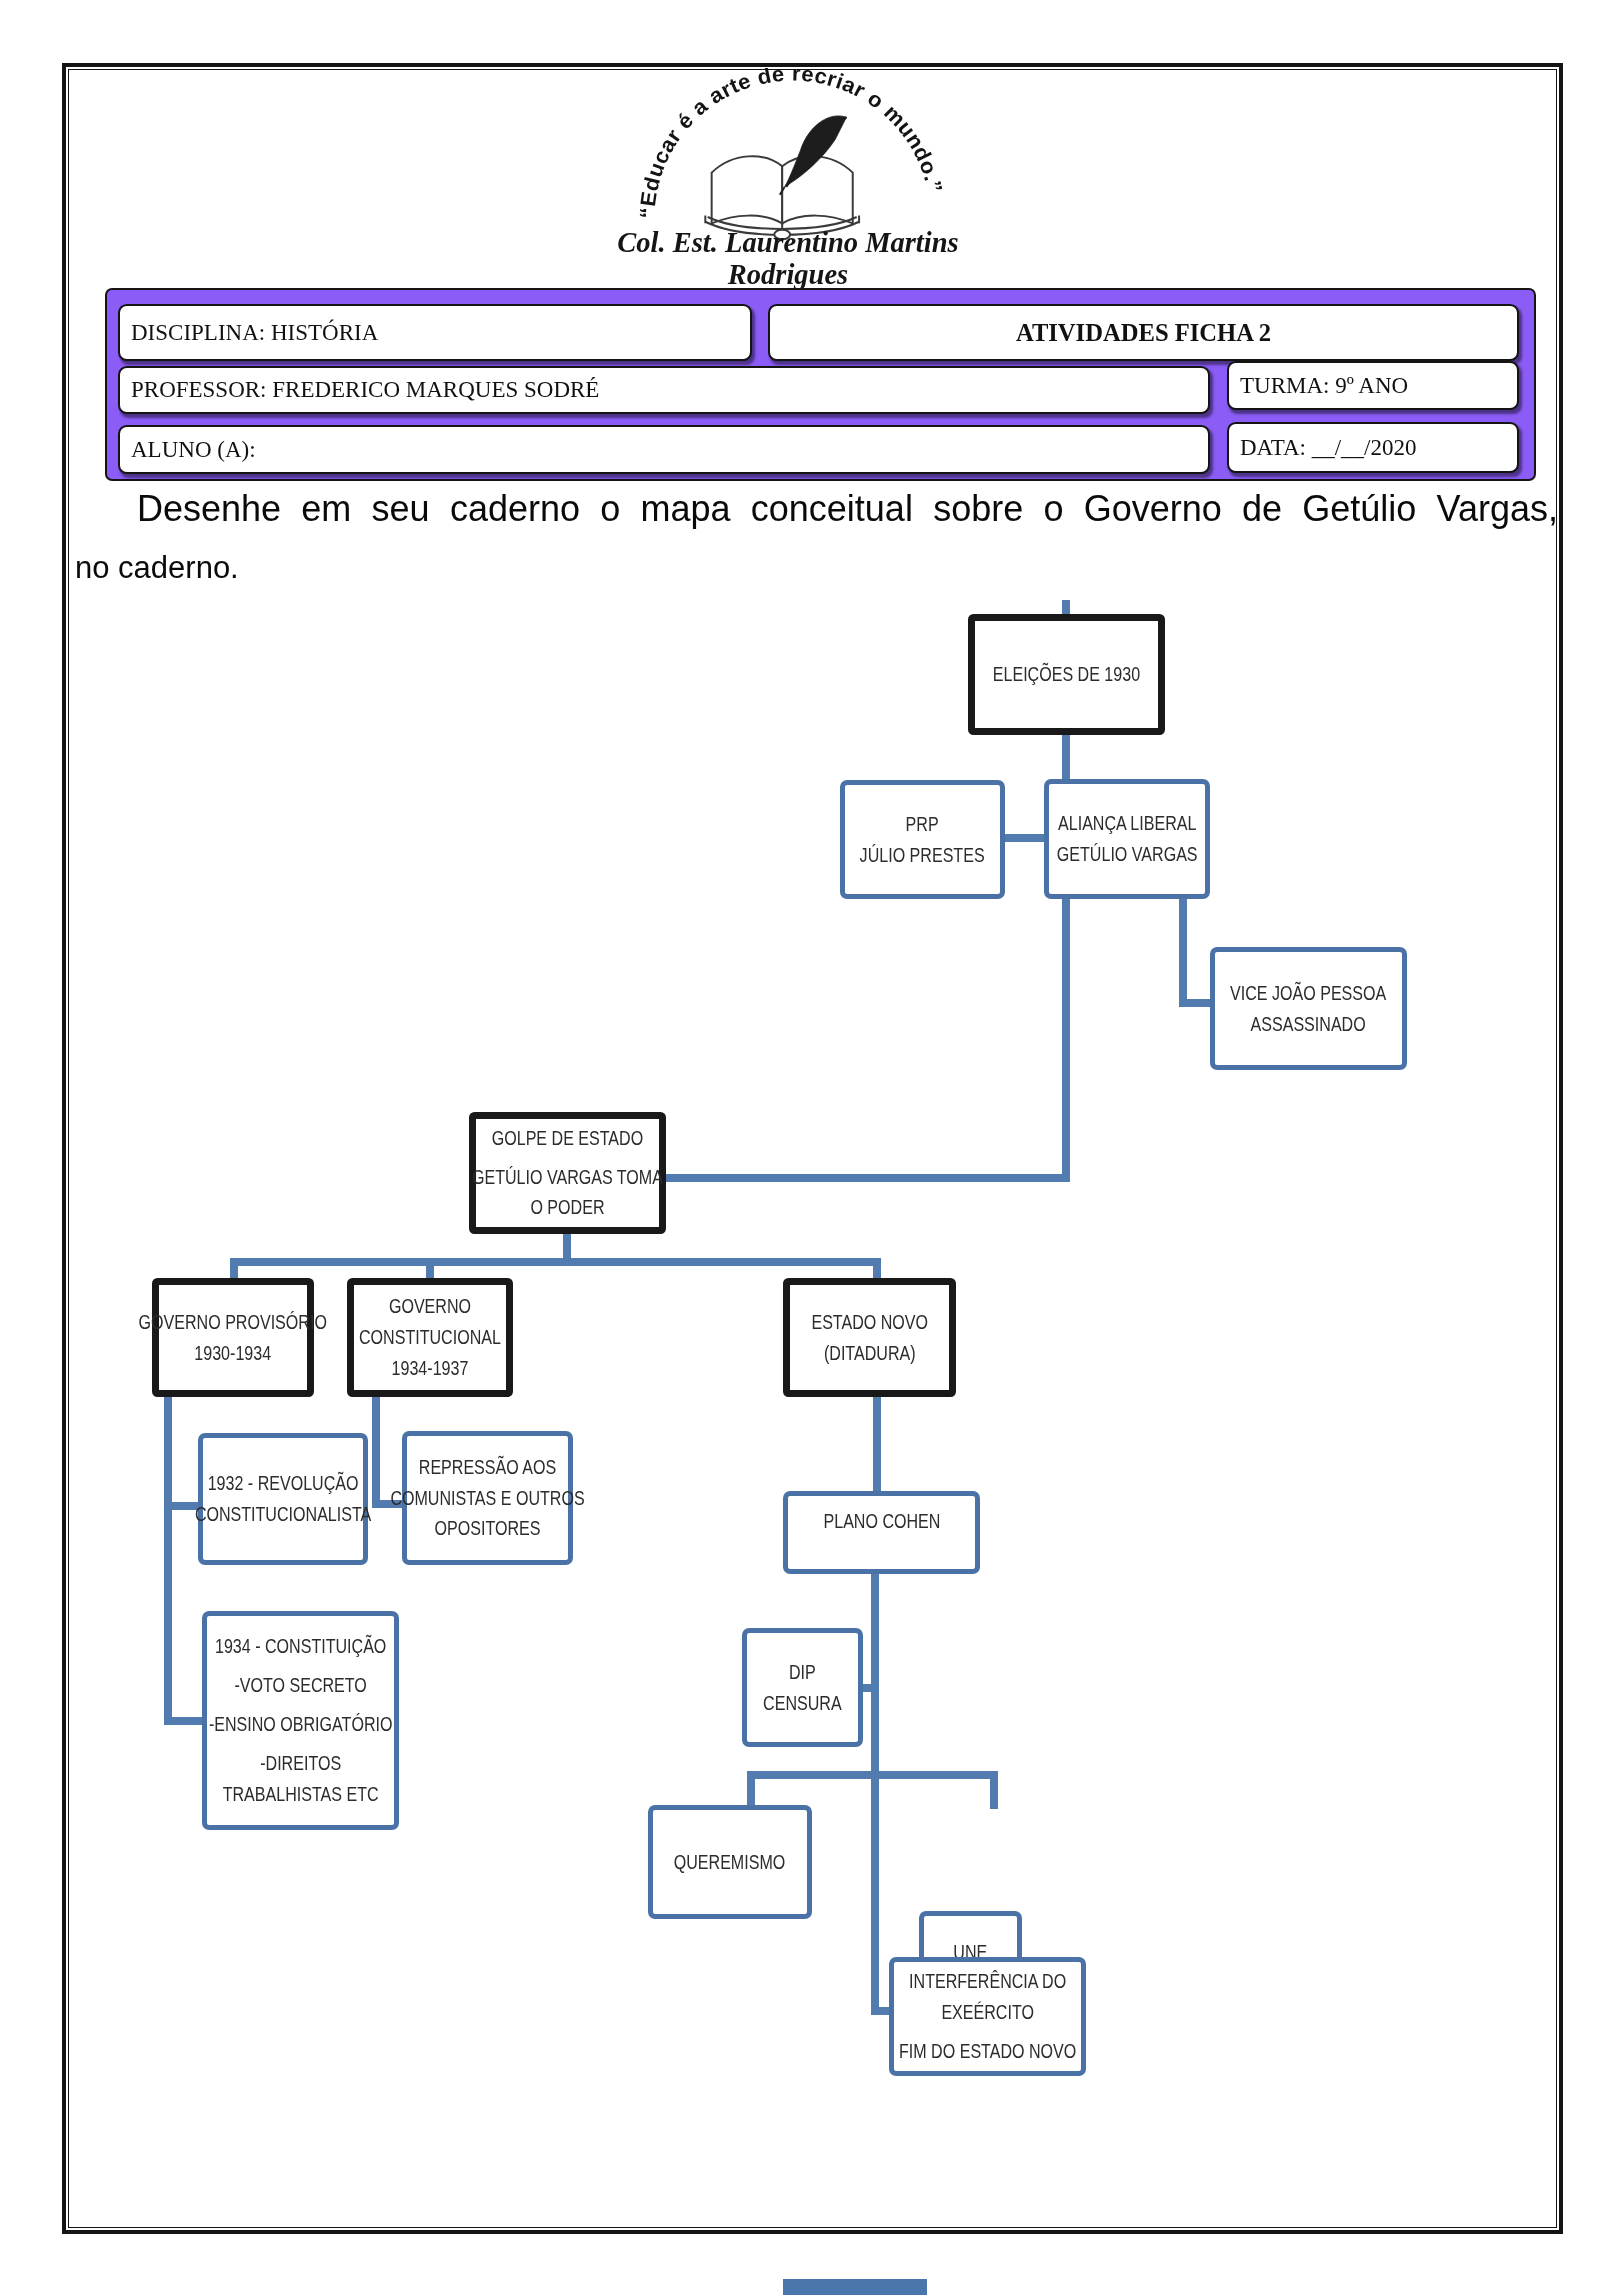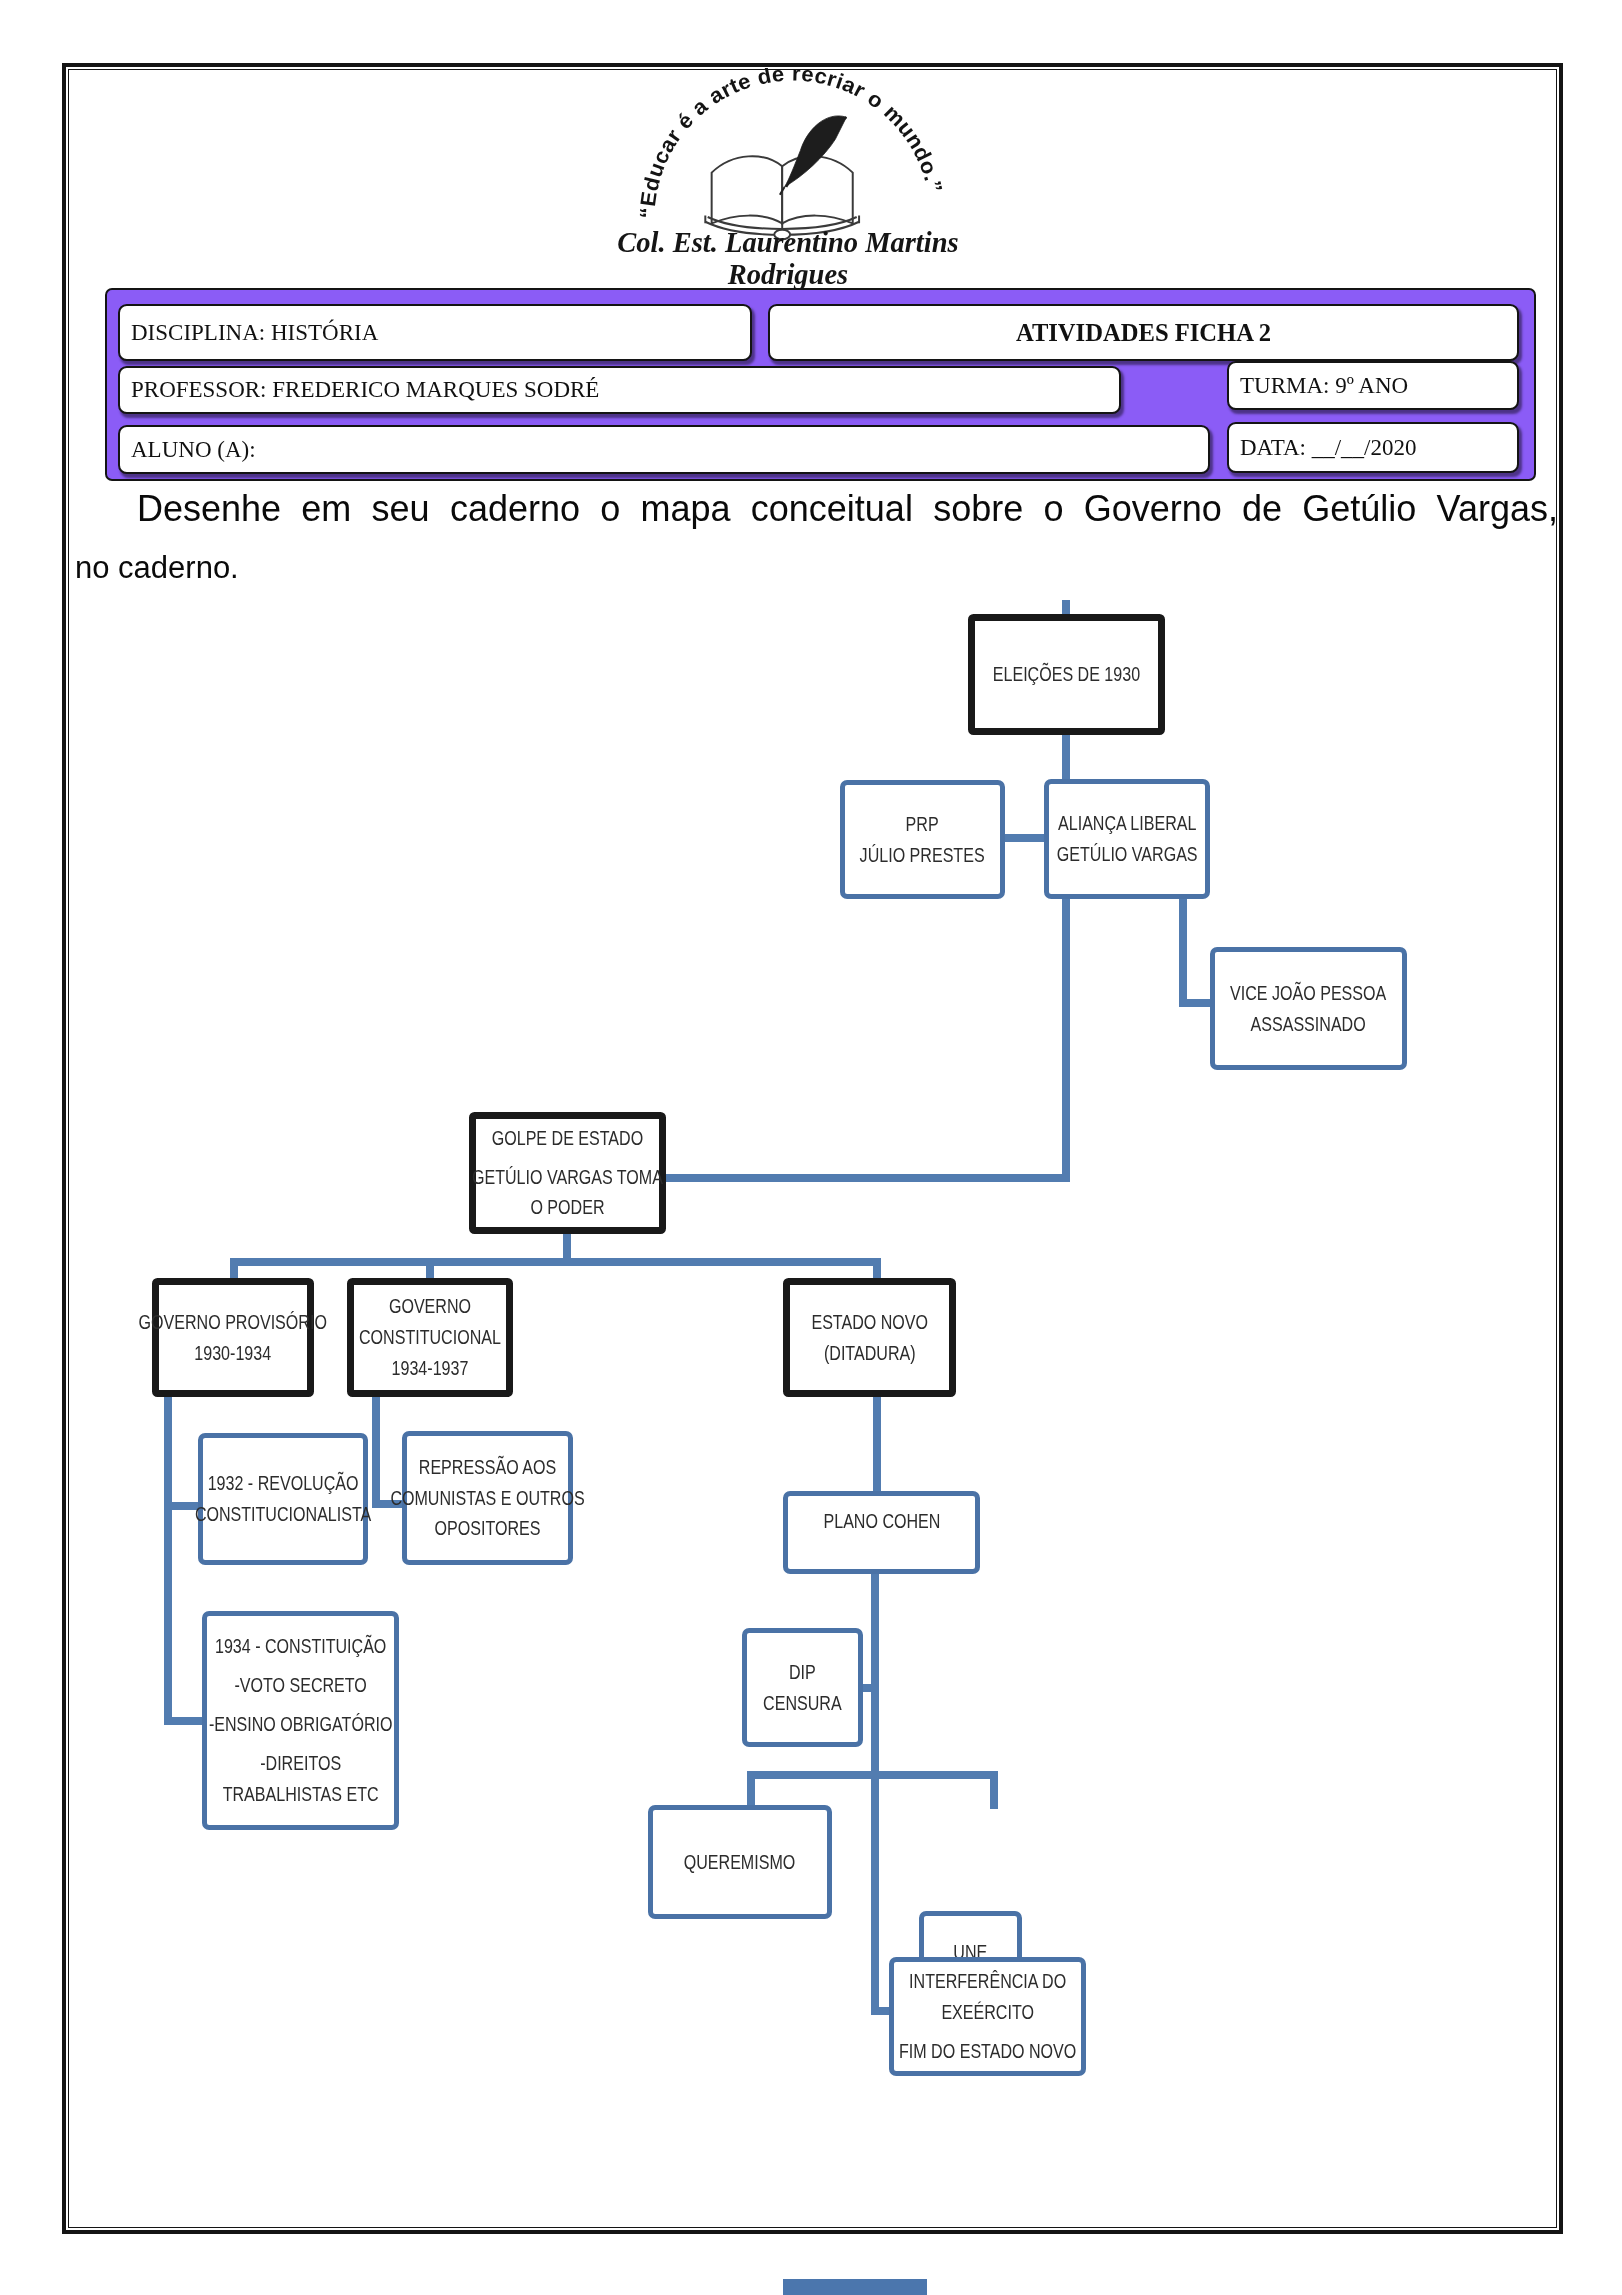--- a/index.html
+++ b/index.html
@@ -20,21 +20,21 @@
   
   .htable{position:absolute;left:105px;top:288px;width:1427px;height:189px;
           background:#8b5cf6;border:2.4px solid #141414;border-radius:7px;}
   .hcell{position:absolute;background:#ffffff;border:2.4px solid #141414;border-radius:8.7px;
          box-shadow:2.4px 3.2px 2.4px rgba(0,0,0,0.45);
          font-family:"Liberation Serif", serif;font-size:23px;color:#111;
          display:flex;align-items:center;padding:0 11px;box-sizing:border-box;
          white-space:nowrap;}
   .hc-disc {left:11px;  top:14.3px;  width:634px;  height:57px;}
   .hc-ativ {left:661px; top:14.3px;  width:751px;  height:57px; justify-content:center;font-weight:bold;font-size:24.6px;}
-  .hc-prof {left:11px;  top:76px;  width:1003px; height:48px;}
+  .hc-prof {left:11px;  top:76px;  width:1092px; height:48px;}
   .hc-turma{left:1120px;top:71px;  width:292px;  height:49px;}
   .hc-aluno{left:11px;  top:135px; width:1092px; height:49px;}
   .hc-data {left:1120px;top:132px; width:292px;  height:51px;}
 
   
   .instr1{position:absolute;left:75px;top:488px;width:1483px;font-size:36px;color:#0a0a0a;
           text-indent:62px;text-align:justify;text-align-last:justify;white-space:nowrap;}
   .instr2{position:absolute;left:75px;top:550px;font-size:31px;color:#0a0a0a;}
 
   
@@ -56,21 +56,21 @@
   .n-vice     {left:1210px;top:947px;width:197px;height:123px;}
   .n-golpe    {left:469px; top:1112px;width:197px;height:122px;}
   .n-prov     {left:152px; top:1278px;width:162px;height:119px;}
   .n-const    {left:347px; top:1278px;width:166px;height:119px;}
   .n-estado   {left:783px; top:1278px;width:173px;height:119px;}
   .n-rev      {left:198px; top:1433px;width:170px;height:132px;}
   .n-repr     {left:402px; top:1431px;width:171px;height:134px;}
   .n-plano    {left:783px; top:1491px;width:197px;height:83px;justify-content:flex-start;padding-top:9.5px;}
   .n-c1934    {left:202px; top:1611px;width:197px;height:219px;}
   .n-dip      {left:742px; top:1628px;width:121px;height:119px;}
-  .n-quer     {left:648px; top:1805px;width:184px;height:114px;}
+  .n-quer     {left:648px; top:1805px;width:164px;height:114px;}
   .n-une      {left:919px;top:1911px;width:103px;height:113px;}
   .n-interf   {left:889px;top:1957px;width:197px;height:119px;}
 
   .bottom-bar{position:absolute;left:783px;top:2279px;width:144px;height:16.6px;background:#4b76ad;}
 </style>
 </head>
 <body>
 
 <div class="page">
 

